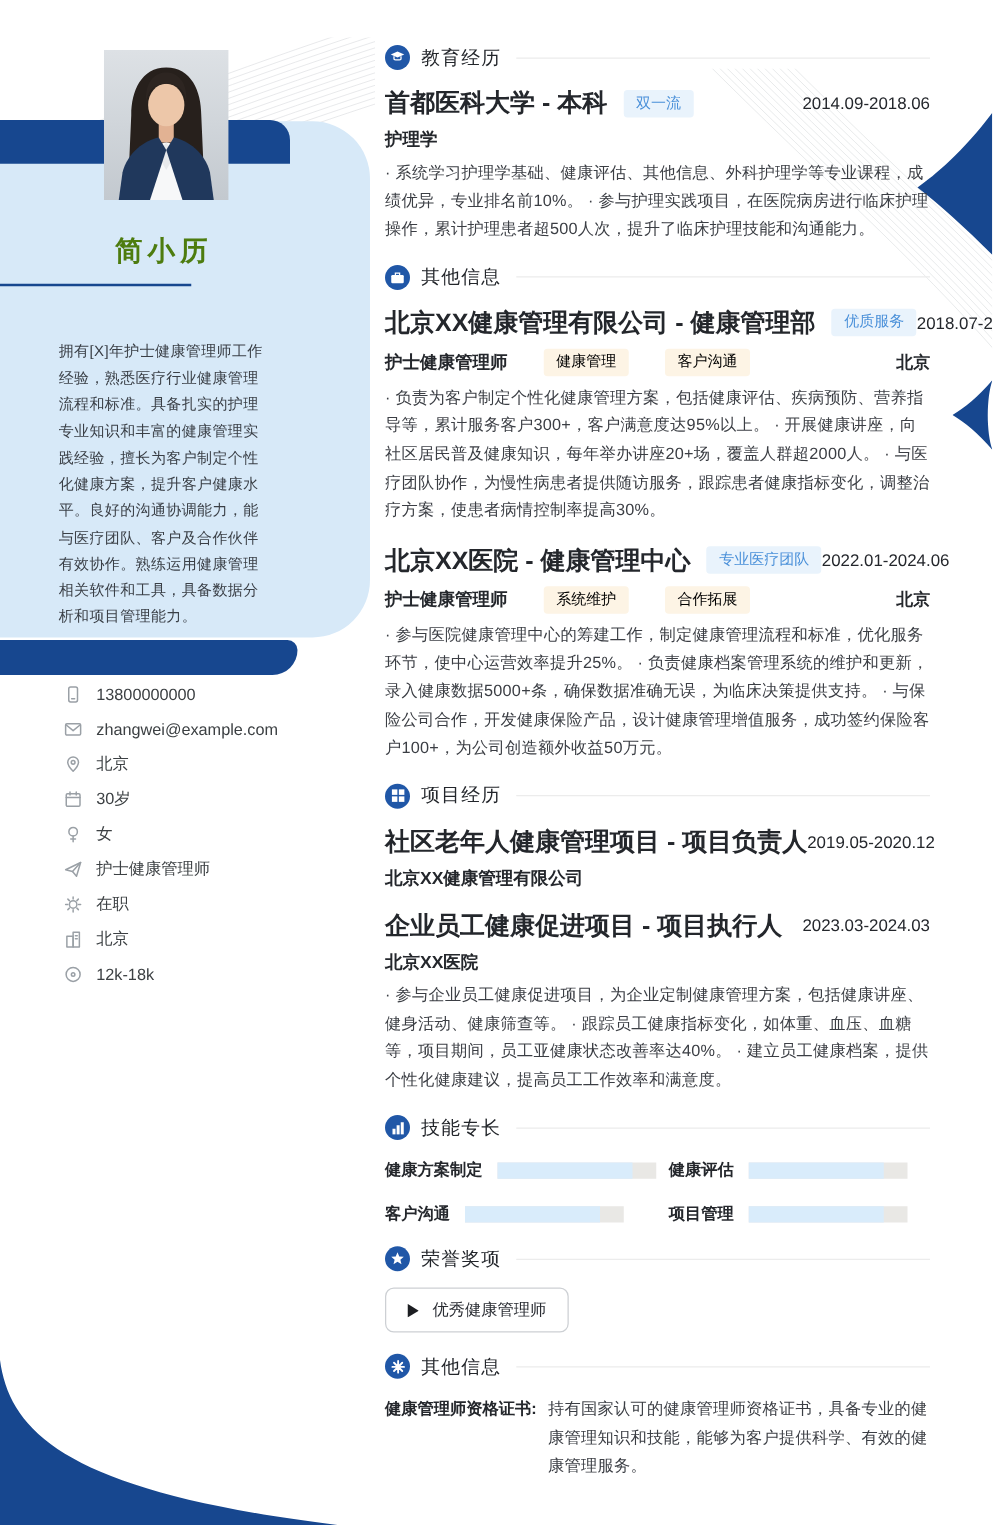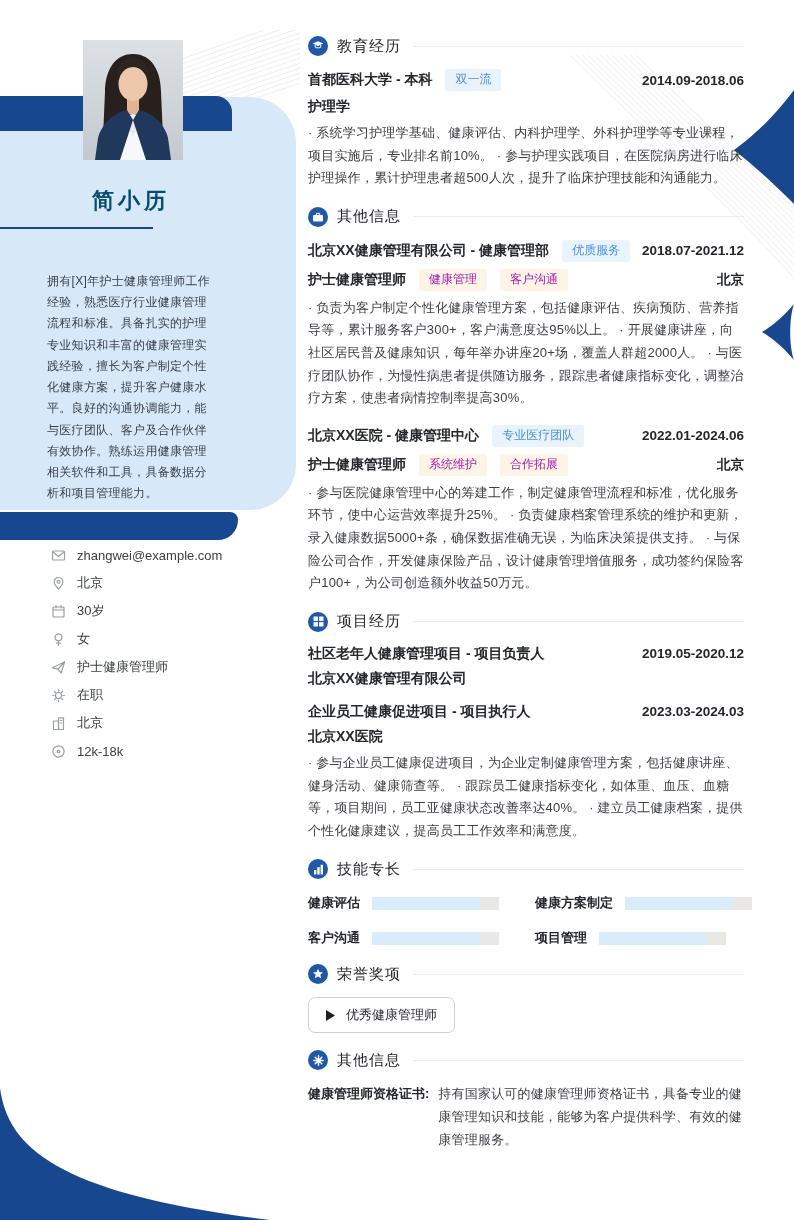--- a/index.html
+++ b/index.html
@@ -14,21 +14,21 @@
 
   
   .side-card{position:absolute;left:0;top:97px;width:296px;height:413px;background:#d7e9f8;
              border-radius:0 46px 46px 0;z-index:1;}
   .band-top{position:absolute;left:0;top:96px;width:232px;height:35px;background:#17478f;
             border-radius:0 16px 0 0;z-index:2;}
   .band-bottom{position:absolute;left:0;top:512px;width:238px;height:28px;background:#17478f;
             border-radius:0 8px 20px 0;z-index:2;}
   .photo{position:absolute;left:83px;top:40px;width:100px;height:120px;z-index:3;overflow:hidden;}
   .side-name{position:absolute;left:0;top:186px;width:262px;text-align:center;z-index:3;
-             font-size:22px;font-weight:700;color:#0c4a6e;letter-spacing:4px;}
+             font-size:22px;font-weight:700;color:#4d7c0f;letter-spacing:4px;}
   .name-rule{position:absolute;left:0;top:227px;width:153px;height:2px;background:#17478f;z-index:3;}
   .summary-title{position:absolute;left:0;top:241px;width:262px;text-align:center;z-index:3;
              font-size:14px;font-weight:700;color:#23262c;letter-spacing:2px;}
   .summary-text{position:absolute;left:47px;top:271px;width:172px;z-index:3;
              font-size:12px;line-height:1.77;color:#3a3f46;letter-spacing:0.3px;}
   .contact-list{position:absolute;left:51px;top:541px;z-index:1;list-style:none;margin:0;padding:0;}
   .contact-item{display:flex;align-items:center;height:28px;font-size:13px;color:#3c4043;}
   .contact-item .cicon{width:15px;height:15px;margin-right:11px;flex:none;display:block;}
   .cicon *{stroke:#9aa0a6;fill:none;stroke-width:1.2;stroke-linecap:round;stroke-linejoin:round;}
 
@@ -36,24 +36,24 @@
   .main{position:absolute;left:308px;top:36px;width:436px;z-index:1;}
   .section{margin-bottom:17px;}
   .sec-head{display:flex;align-items:center;margin-bottom:13px;}
   .sec-icon{width:20px;height:20px;border-radius:50%;background:#2057a7;display:flex;
             align-items:center;justify-content:center;margin-right:9px;flex:none;}
   .sec-title{font-size:15px;font-weight:400;color:#23262b;letter-spacing:1px;white-space:nowrap;}
   .sec-rule{flex:1;height:1px;background:#ececec;margin-left:12px;}
   .entry{margin-bottom:15px;}
   .entry:last-child{margin-bottom:0;}
   .head-row{display:flex;align-items:center;margin-bottom:7px;}
-  .head-title{font-size:14px;font-weight:700;color:#24272c;white-space:nowrap;}
-  .date{margin-left:auto;font-size:13.5px;font-weight:700;color:#24272c;white-space:nowrap;}
+  .head-title{font-size:20px;font-weight:700;color:#24272c;white-space:nowrap;}
+  .date{margin-left:auto;font-size:13.5px;font-weight:400;color:#24272c;white-space:nowrap;}
   .tag-blue{background:#e9f3fc;color:#4a90d9;font-size:12px;padding:2px 10px 3px;border-radius:3px;margin-left:13px;white-space:nowrap;}
-  .tag-orange{background:#fdf4e5;color:#a21caf;font-size:12px;padding:2px 10px 3px;border-radius:3px;margin-left:13px;white-space:nowrap;}
+  .tag-orange{background:#fdf4e5;color:#000000;font-size:12px;padding:2px 10px 3px;border-radius:3px;margin-left:29px;white-space:nowrap;}
   .sub-row{display:flex;align-items:center;margin-bottom:5px;}
   .sub-title{font-size:14px;font-weight:700;color:#24272c;white-space:nowrap;}
   .loc{margin-left:auto;font-size:13.5px;font-weight:700;color:#24272c;}
   .body-text{font-size:13px;line-height:1.74;color:#3b3e44;letter-spacing:0.2px;margin-top:6px;}
 
   .skill-grid{display:grid;grid-template-columns:227px 1fr;row-gap:17px;padding-top:2px;}
   .skill{display:flex;align-items:center;}
   .skill-label{font-size:13px;font-weight:700;color:#24272c;margin-right:12px;white-space:nowrap;}
   .skill-bar{width:127px;height:13px;background:#e9e8e5;}
   .skill-fill{height:100%;background:#d9ecfb;}
@@ -142,20 +142,27 @@
     </svg>
   </div>
 
   <div class="side-name">简小历</div>
   <div class="name-rule"></div>
   <div class="summary-text">拥有[X]年护士健康管理师工作经验，熟悉医疗行业健康管理流程和标准。具备扎实的护理专业知识和丰富的健康管理实践经验，擅长为客户制定个性化健康方案，提升客户健康水平。良好的沟通协调能力，能与医疗团队、客户及合作伙伴有效协作。熟练运用健康管理相关软件和工具，具备数据分析和项目管理能力。</div>
 
   <ul class="contact-list">
     <li class="contact-item">
       <svg class="cicon" viewBox="0 0 15 15">
+          <rect x="4" y="1.5" width="7" height="12" rx="1.5"></rect>
+          <line x1="6.3" y1="11" x2="8.7" y2="11"></line>
+        </svg>
+      <span>13800000000</span>
+    </li>
+    <li class="contact-item">
+      <svg class="cicon" viewBox="0 0 15 15">
           <rect x="1.5" y="3" width="12" height="9" rx="1"></rect>
           <polyline points="2,4 7.5,8.5 13,4"></polyline>
         </svg>
       <span>zhangwei@example.com</span>
     </li>
     <li class="contact-item">
       <svg class="cicon" viewBox="0 0 15 15">
           <path d="M7.5 1.5 a4.3 4.3 0 0 1 4.3 4.3 c0 3 -4.3 7.2 -4.3 7.2 s-4.3 -4.2 -4.3 -7.2 a4.3 4.3 0 0 1 4.3 -4.3 z"></path>
           <circle cx="7.5" cy="5.8" r="1.5"></circle>
         </svg>
@@ -232,21 +239,21 @@
       </div>
       <div class="entry">
         <div class="head-row">
           <span class="head-title">首都医科大学 - 本科</span>
           <span class="tag-blue">双一流</span>
           <span class="date">2014.09-2018.06</span>
         </div>
         <div class="sub-row">
           <span class="sub-title">护理学</span>
         </div>
-        <div class="body-text">· 系统学习护理学基础、健康评估、内科护理学、外科护理学等专业课程，项目实施后，专业排名前10%。 · 参与护理实践项目，在医院病房进行临床护理操作，累计护理患者超500人次，提升了临床护理技能和沟通能力。</div>
+        <div class="body-text">· 系统学习护理学基础、健康评估、其他信息、外科护理学等专业课程，成绩优异，专业排名前10%。 · 参与护理实践项目，在医院病房进行临床护理操作，累计护理患者超500人次，提升了临床护理技能和沟通能力。</div>
       </div>
     </div>
 
     <div class="section">
       <div class="sec-head">
         <span class="sec-icon">
           <svg width="12" height="12" viewBox="0 0 12 12">
               <rect x="1" y="4" width="10" height="6.5" rx="1" fill="#fff"></rect>
               <path d="M4.3 4 V2.4 h3.4 V4" stroke="#fff" stroke-width="1" fill="none"></path>
             </svg>
@@ -329,27 +336,27 @@
               <rect x="1" y="6" width="2.4" height="4.5" fill="#fff"></rect>
               <rect x="4.3" y="3.2" width="2.4" height="7.3" fill="#fff"></rect>
               <rect x="7.6" y="0.8" width="2.4" height="9.7" fill="#fff"></rect>
             </svg>
         </span>
         <span class="sec-title">技能专长</span>
         <span class="sec-rule"></span>
       </div>
       <div class="skill-grid">
         <div class="skill">
-          <span class="skill-label">健康评估</span>
+          <span class="skill-label">健康方案制定</span>
           <span class="skill-bar">
               <span class="skill-fill" style="display: block; width: 85%;"></span>
             </span>
         </div>
         <div class="skill">
-          <span class="skill-label">健康方案制定</span>
+          <span class="skill-label">健康评估</span>
           <span class="skill-bar">
               <span class="skill-fill" style="display: block; width: 85%;"></span>
             </span>
         </div>
         <div class="skill">
           <span class="skill-label">客户沟通</span>
           <span class="skill-bar">
               <span class="skill-fill" style="display: block; width: 85%;"></span>
             </span>
         </div>

